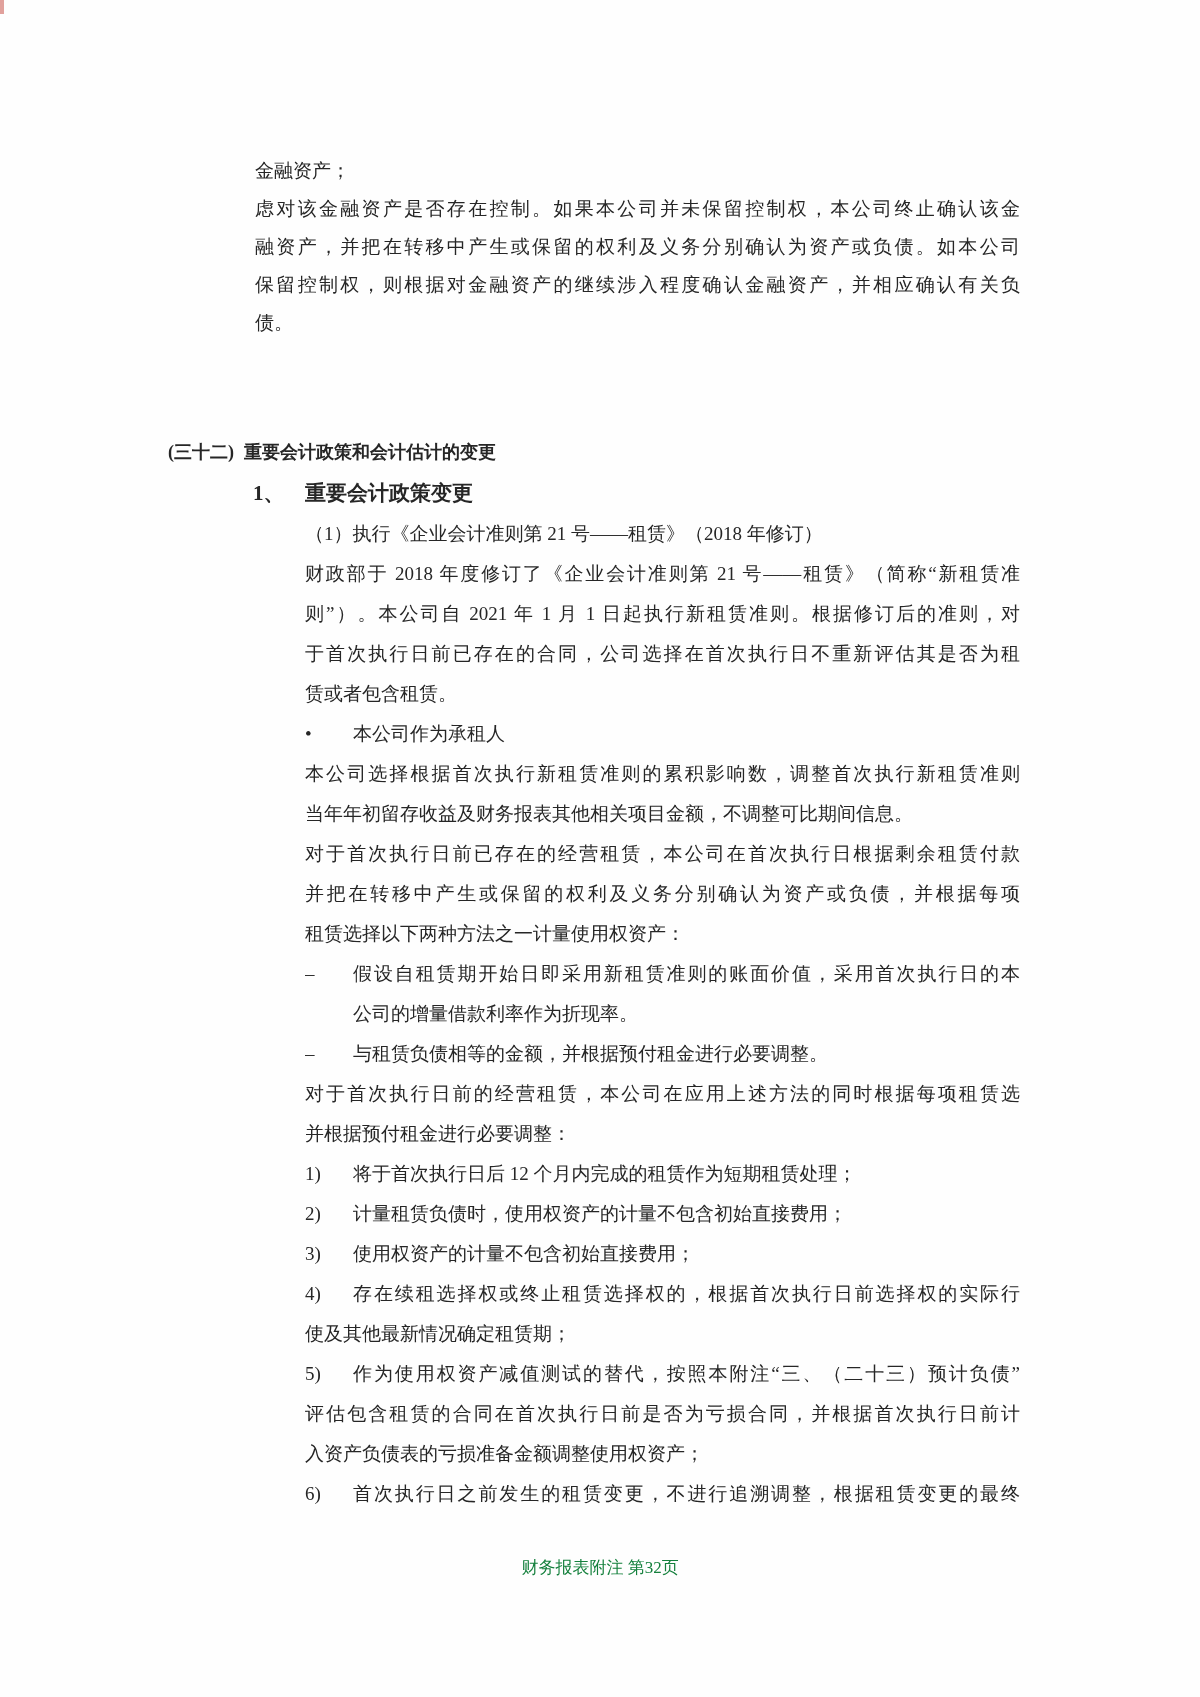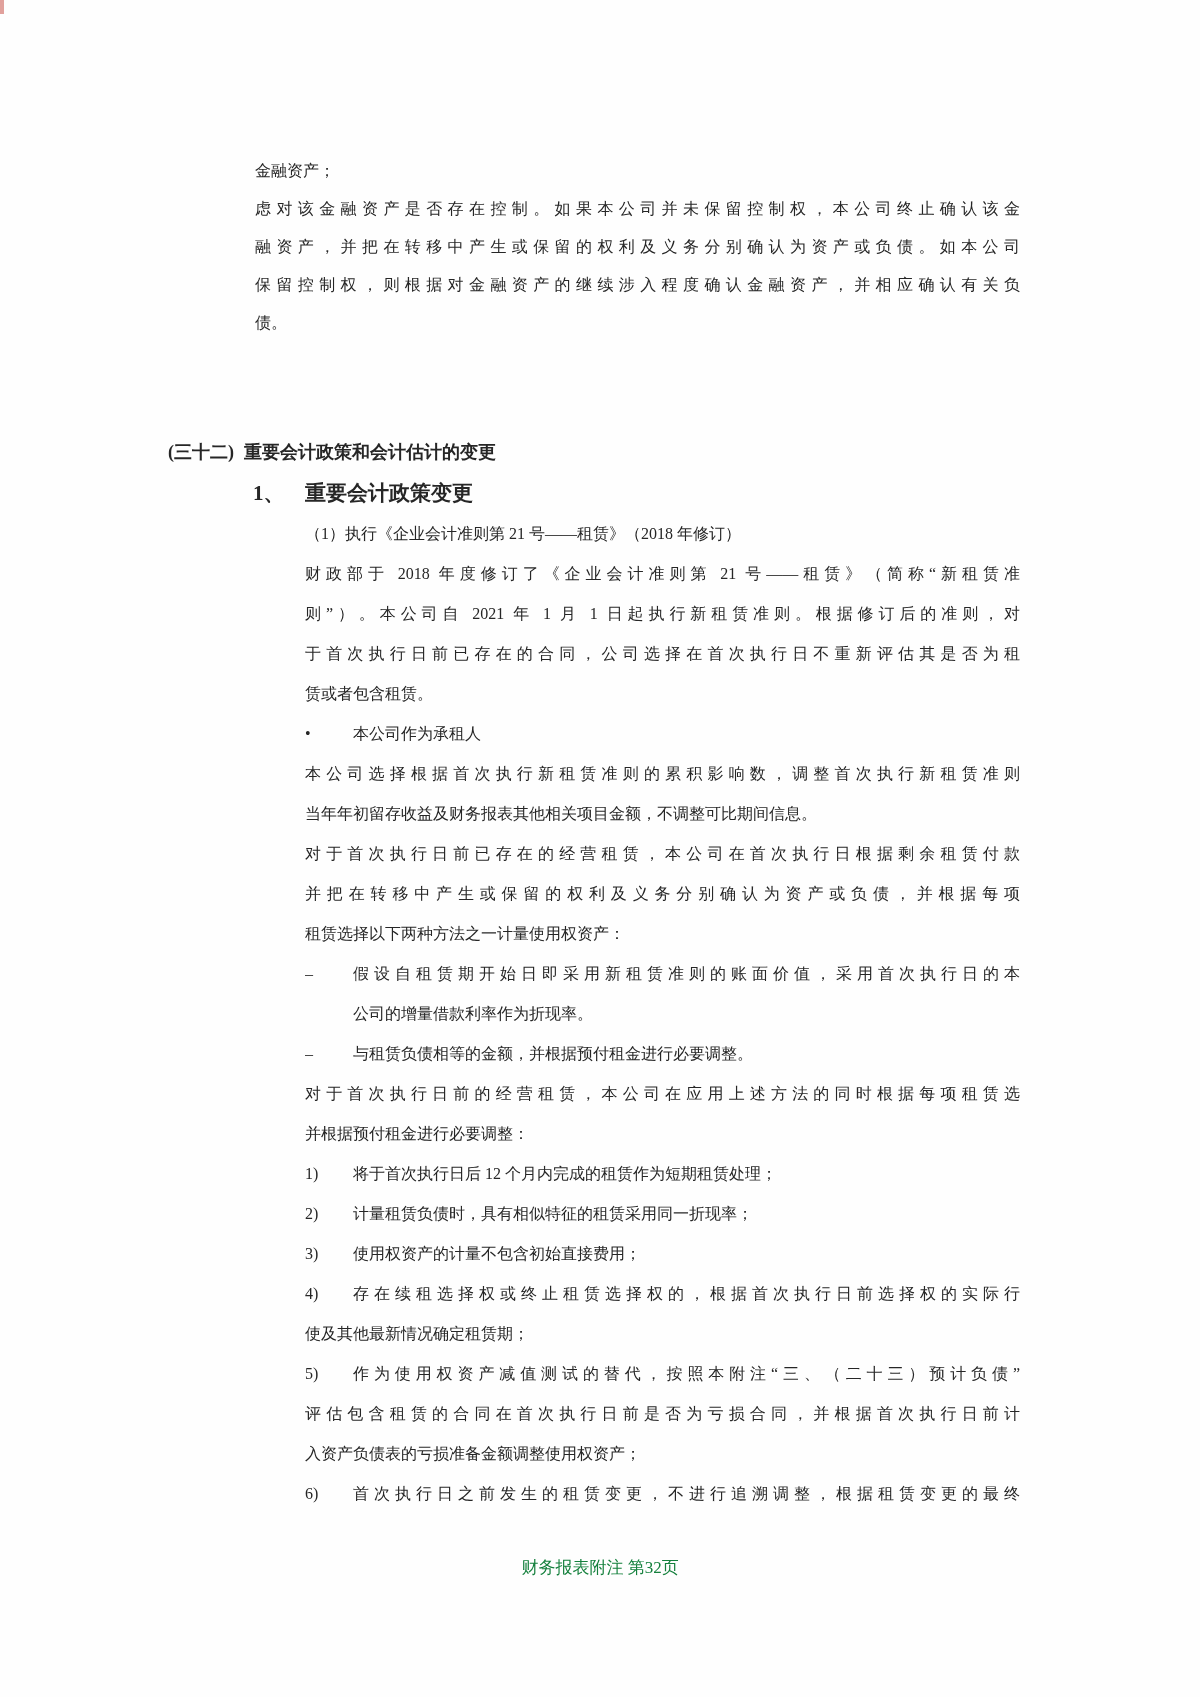--- a/index.html
+++ b/index.html
@@ -10,21 +10,21 @@
     background:#fefefe;
     font-family:"Liberation Serif","DejaVu Serif",serif;
     color:#262626;
     overflow:hidden;
   }
   .scan-artifact{
     position:absolute;left:0;top:0;width:4px;height:14px;
     background:#c9544a;opacity:.55;
   }
   
-  .tl{height:40px;line-height:40px;font-size:16px;overflow:hidden;}
+  .tl{height:40px;line-height:40px;font-size:19px;overflow:hidden;}
   .jf{text-align:justify;text-align-last:justify;}
   
   .blockA{position:absolute;left:255px;top:152px;width:765px;}
   .blockA .tl{height:38px;line-height:38px;}
   
   .h32{
     position:absolute;left:168px;top:431px;
     font-size:18px;font-weight:bold;line-height:42px;height:42px;
     white-space:nowrap;
   }
@@ -120,21 +120,21 @@
       <div class="tl row">
         <span class="marker">1)</span>
         <span class="itext">将于首次执行日后 12 个月内完成的租赁作为短期租赁处理；</span>
       </div>
       <div></div>
     </div>
 
     <div class="nitem">
       <div class="tl row">
         <span class="marker">2)</span>
-        <span class="itext">计量租赁负债时，具有相似特征的租赁采用同一折现率；</span>
+        <span class="itext">计量租赁负债时，使用权资产的计量不包含初始直接费用；</span>
       </div>
       <div></div>
     </div>
 
     <div class="nitem">
       <div class="tl row">
         <span class="marker">3)</span>
         <span class="itext">使用权资产的计量不包含初始直接费用；</span>
       </div>
       <div></div>

